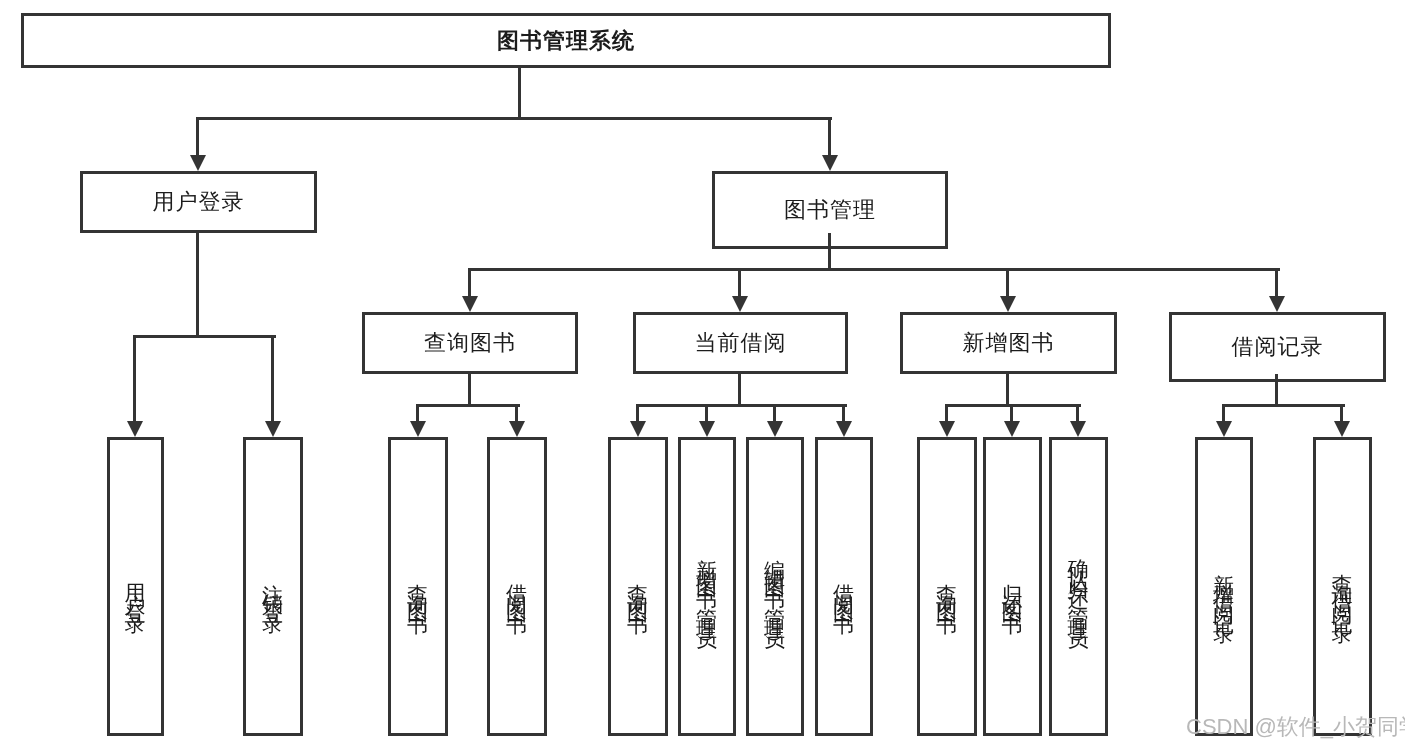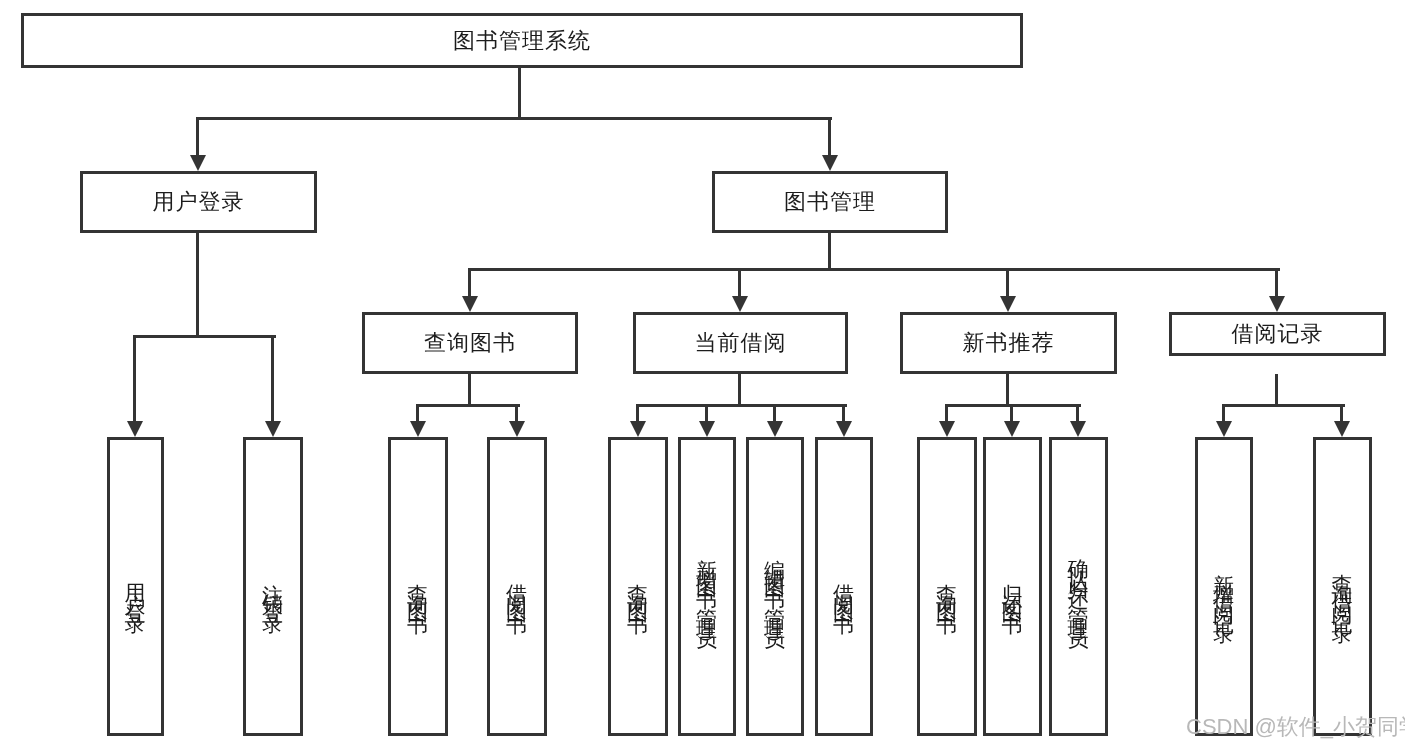--- a/index.html
+++ b/index.html
@@ -28,29 +28,29 @@
   .watermark{
     position:absolute;left:1186px;top:712px;font-size:22px;
     color:var(--wm,#b8b8b8);white-space:nowrap;z-index:5;
   }
 </style>
 </head>
 <body>
 
 <div class="stage">
 
-  <div class="box h-box" style="left:21px;top:13px;width:1002px;height:55px;">图书管理系统</div>
+  <div class="box h-box" style="left:21px;top:13px;width:1090px;height:55px;font-weight:bold;">图书管理系统</div>
 
   <div class="box h-box" style="left:80px;top:171px;width:237px;height:62px;">用户登录</div>
-  <div class="box h-box" style="left:712px;top:171px;width:236px;height:62px;">图书管理</div>
+  <div class="box h-box" style="left:712px;top:171px;width:236px;height:78px;">图书管理</div>
 
   <div class="box h-box" style="left:362px;top:312px;width:216px;height:62px;">查询图书</div>
   <div class="box h-box" style="left:633px;top:312px;width:215px;height:62px;">当前借阅</div>
-  <div class="box h-box" style="left:900px;top:312px;width:217px;height:62px;">新书推荐</div>
-  <div class="box h-box" style="left:1169px;top:312px;width:217px;height:44px;">借阅记录</div>
+  <div class="box h-box" style="left:900px;top:312px;width:217px;height:62px;">新增图书</div>
+  <div class="box h-box" style="left:1169px;top:312px;width:217px;height:70px;">借阅记录</div>
 
   <div class="box leaf" style="left:107px;top:437px;width:57px;height:299px;">用户登录</div>
   <div class="box leaf" style="left:243px;top:437px;width:60px;height:299px;">注销登录</div>
 
   <div class="box leaf" style="left:388px;top:437px;width:60px;height:299px;">查询图书</div>
   <div class="box leaf" style="left:487px;top:437px;width:60px;height:299px;">借阅图书</div>
 
   <div class="box leaf" style="left:608px;top:437px;width:60px;height:299px;">查询图书</div>
   <div class="box leaf" style="left:678px;top:437px;width:58px;height:299px;">新增图书（管理员）</div>
   <div class="box leaf" style="left:746px;top:437px;width:58px;height:299px;">编辑图书（管理员）</div>

